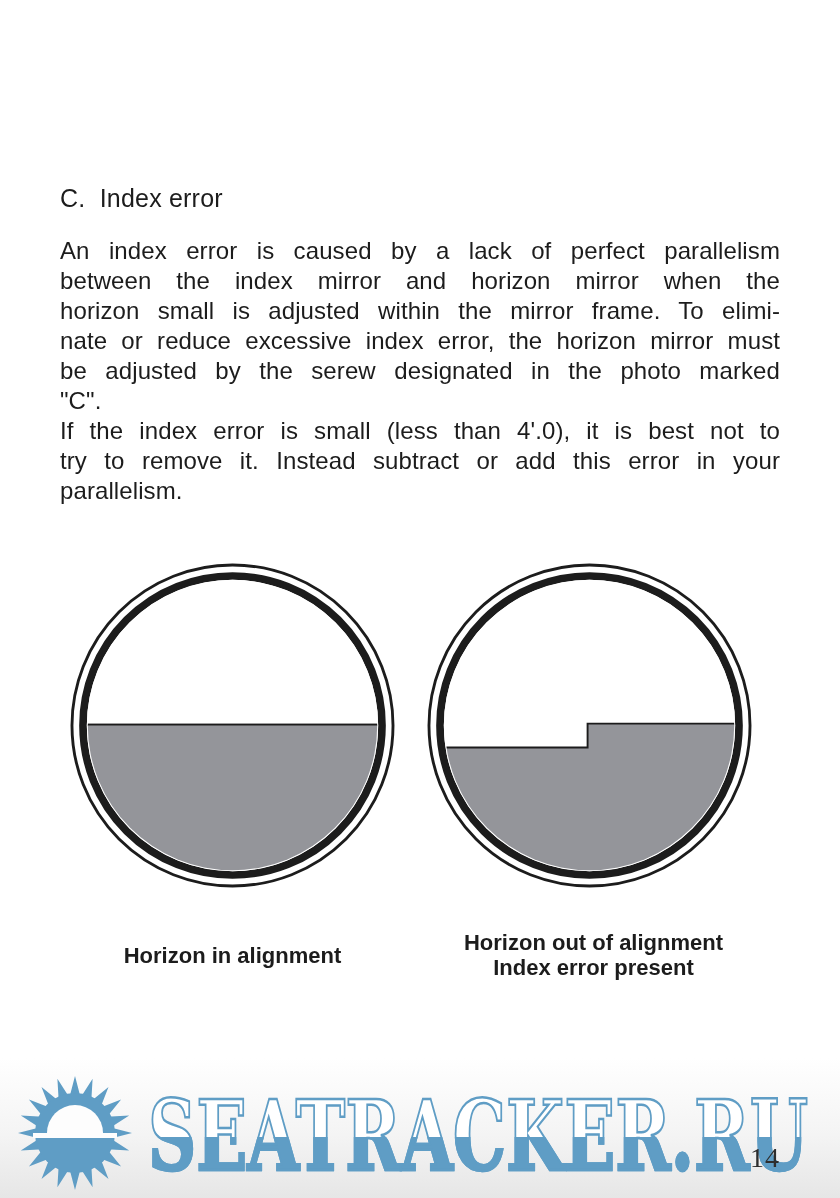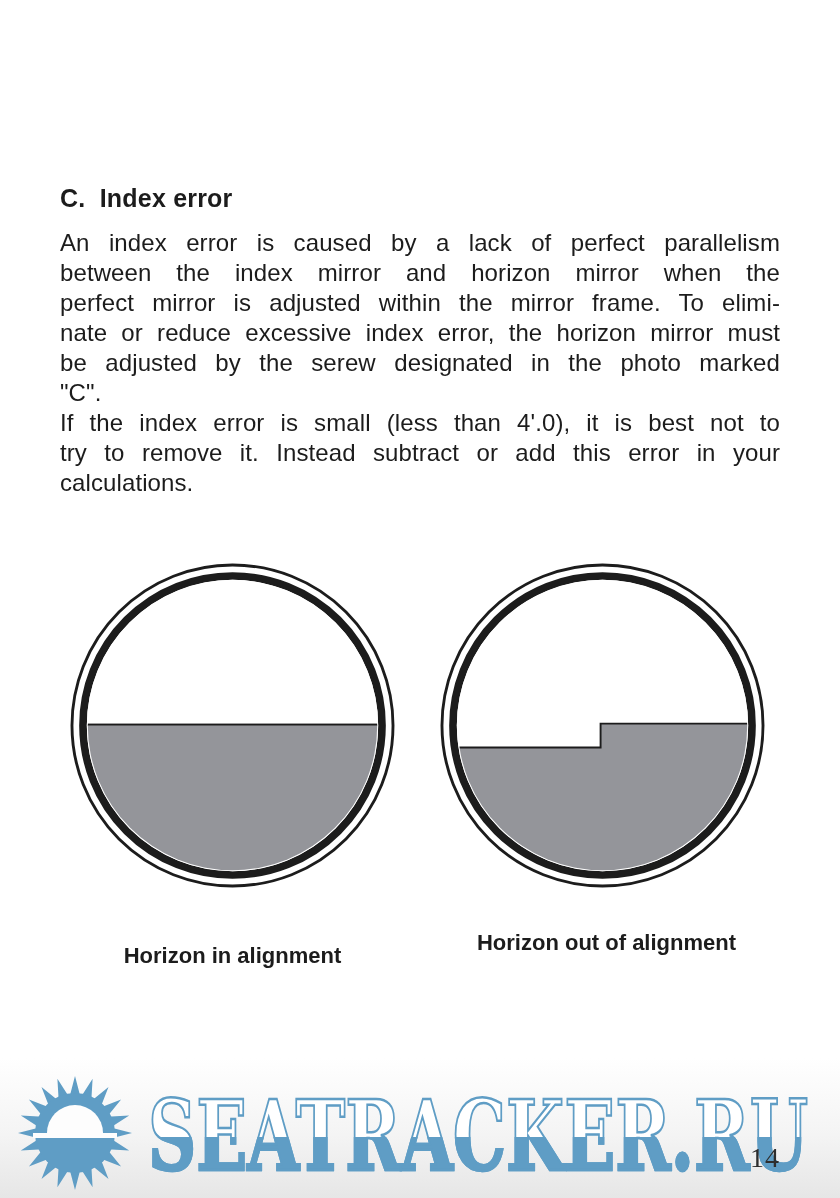--- a/index.html
+++ b/index.html
@@ -17,41 +17,41 @@
   
   .content {
     position: absolute;
     left: 60px;
     top: 184px;
     width: 720px;
   }
   .heading {
     font-size: 25px;
     line-height: 28px;
-    font-weight: bold;
+    font-weight: normal;
     white-space: pre;
-    margin-bottom: 16px;
+    margin-bottom: 24px;
     letter-spacing: 0.2px;
   }
   .para .line {
     font-size: 24px;
     line-height: 30px;
     text-align: justify;
     text-align-last: justify;
     letter-spacing: 0.1px;
   }
   .para .line:last-child { text-align-last: left; }
 
   
   .figures {
     position: absolute;
     left: 60px;
     top: 553px;
     display: flex;
-    gap: 25px;
+    gap: 12px;
   }
   .figures figure {
     width: 345px;
     display: flex;
     flex-direction: column;
     align-items: center;
   }
   svg.scope { width: 345px; height: 345px; display: block; }
   .ring-thin  { fill: none; stroke: var(--ink, #1c1c1c); stroke-width: 3; }
   .ring-thick { fill: none; stroke: var(--ink, #1c1c1c); stroke-width: 8; }
@@ -114,31 +114,31 @@
 
 <div class="page">
 
   <main class="content">
     <h1 class="heading">C.  Index error</h1>
 
     <div class="para">
 
     <div class="line">An index error is caused by a lack of perfect parallelism</div>
         <div class="line">between the index mirror and horizon mirror when the</div>
-        <div class="line">perfect mirror is adjusted within the mirror frame. To elimi-</div>
+        <div class="line">horizon small is adjusted within the mirror frame. To elimi-</div>
         <div class="line">nate or reduce excessive index error, the horizon mirror must</div>
         <div class="line">be adjusted by the serew designated in the photo marked</div>
         <div class="line">"C".</div>
       </div>
 
     <div class="para">
 
     <div class="line">If the index error is small (less than 4'.0), it is best not to</div>
         <div class="line">try to remove it. Instead subtract or add this error in your</div>
-        <div class="line">calculations.</div>
+        <div class="line">parallelism.</div>
       </div>
   </main>
 
   <div class="figures">
 
     <figure>
       <svg class="scope" viewBox="0 0 360 360">
         <defs>
           <clipPath id="clipL">
               <circle cx="180" cy="180" r="151"></circle>
@@ -159,20 +159,21 @@
               <circle cx="180" cy="180" r="151"></circle>
             </clipPath>
         </defs>
         <circle class="ring-thin" cx="180" cy="180" r="167.5"></circle>
         <circle class="ring-thick" cx="180" cy="180" r="156"></circle>
         <circle class="lens" cx="180" cy="180" r="152"></circle>
         <polygon class="sea" points="-4,203 178,203 178,178 364,178 364,366 -4,366" clip-path="url(#clipR)"></polygon>
       </svg>
       <figcaption class="cap-right">
         <div>Horizon out of alignment</div>
+        <div>Index error present</div>
       </figcaption>
     </figure>
 
   </div>
 
   <footer>
     <div class="bottom-band"></div>
 
     <svg class="sun-logo" viewBox="0 0 120 126">
       <path id="starburst-path" class="wm-blue" d="M60.0 6.0L65.6 27.4L77.6 8.8L76.3 30.9L93.5 16.9L85.5 37.5L106.1 29.5L92.1 46.7L114.2 45.4L95.6 57.4L117.0 63.0L95.6 68.6L114.2 80.6L92.1 79.3L106.1 96.5L85.5 88.5L93.5 109.1L76.3 95.1L77.6 117.2L65.6 98.6L60.0 120.0L54.4 98.6L42.4 117.2L43.7 95.1L26.5 109.1L34.5 88.5L13.9 96.5L27.9 79.3L5.8 80.6L24.4 68.6L3.0 63.0L24.4 57.4L5.8 45.4L27.9 46.7L13.9 29.5L34.5 37.5L26.5 16.9L43.7 30.9L42.4 8.8L54.4 27.4Z"></path>

